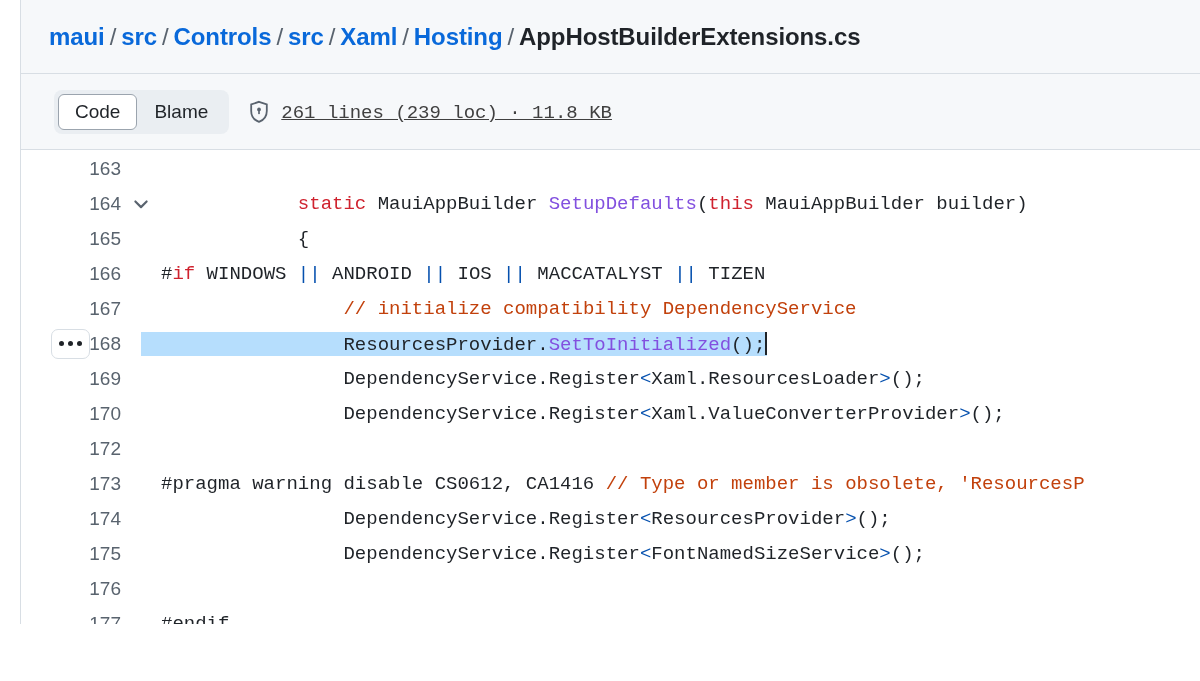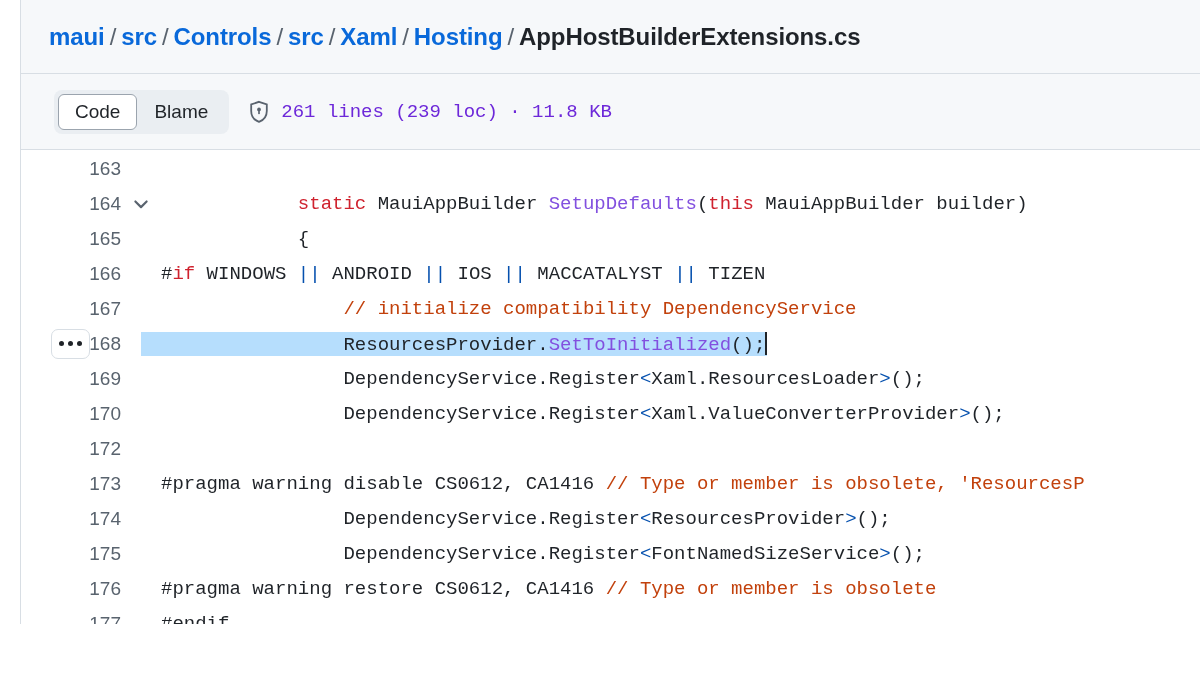--- a/index.html
+++ b/index.html
@@ -98,26 +98,27 @@
     font-family: "Liberation Sans", sans-serif;
   }
   .seg-btn.active {
     background: #ffffff;
     border-color: #9ba4ae;
     font-weight: normal;
   }
 
   .file-meta {
     display: flex;
-    align-items: center;
+    align-items: flex-end;
     margin-left: 18px;
-    color: #6d28d9;
+    color: #404040;
     font-family: "Liberation Mono", monospace;
     font-size: 19px;
     white-space: nowrap;
+    text-decoration: underline;
   }
   .shield-icon {
     display: inline-flex;
     margin-right: 10px;
     cursor: pointer;
   }
 
   
   .code-area {
     position: absolute;
@@ -309,21 +310,20 @@
           <div class="code-text"><span class="tok-plain">                DependencyService.Register</span><span class="tok-op">&lt;</span><span class="tok-plain">ResourcesProvider</span><span class="tok-op">&gt;</span><span class="tok-plain">();</span></div>
         </div>
         <div class="code-line">
           <div class="ln">175</div>
           <div class="gutter-ctl"></div>
           <div class="code-text"><span class="tok-plain">                DependencyService.Register</span><span class="tok-op">&lt;</span><span class="tok-plain">FontNamedSizeService</span><span class="tok-op">&gt;</span><span class="tok-plain">();</span></div>
         </div>
         <div class="code-line">
           <div class="ln">176</div>
           <div class="gutter-ctl"></div>
-          <div class="code-text"><span class="tok-plain">#pragma warning restore CS0612, CA1416 </span><span class="tok-comment">// Type or member is obsolete</span></div>
         </div>
         <div class="code-line">
           <div class="ln">177</div>
           <div class="gutter-ctl"></div>
           <div class="code-text"><span class="tok-plain">#endif</span></div>
         </div>
       </div>
 
   </div>
 </div>

